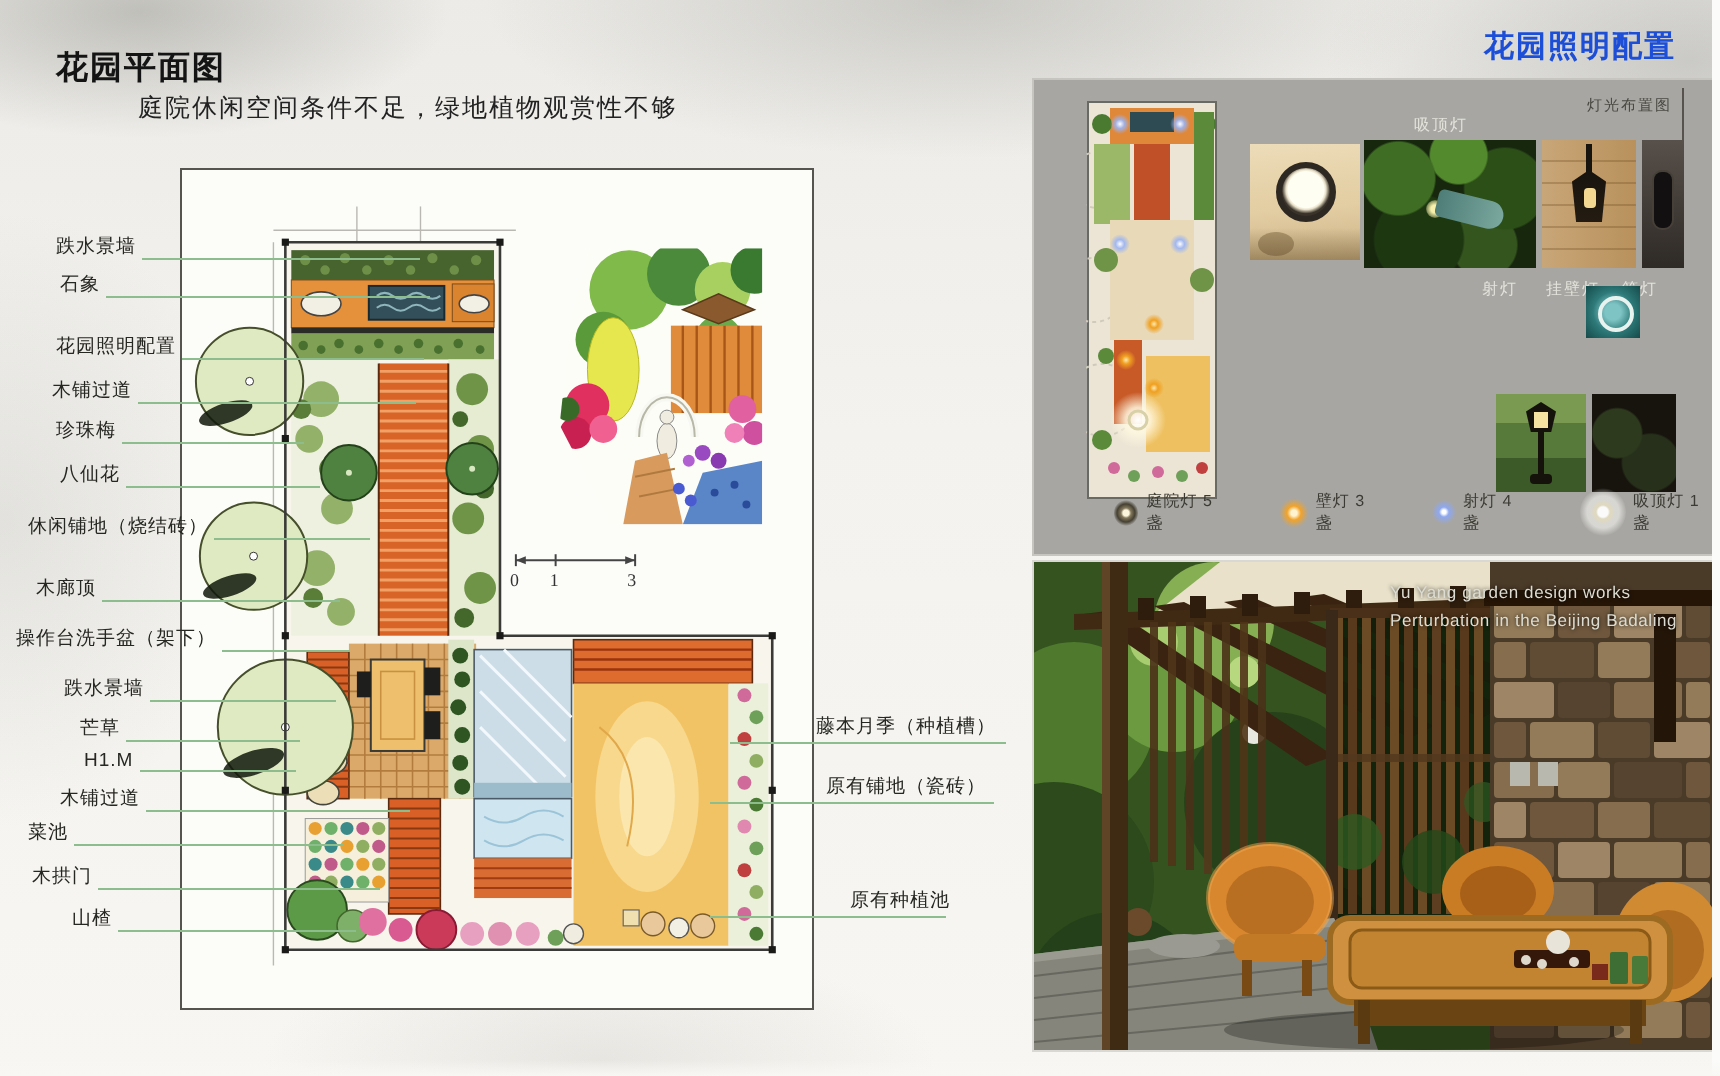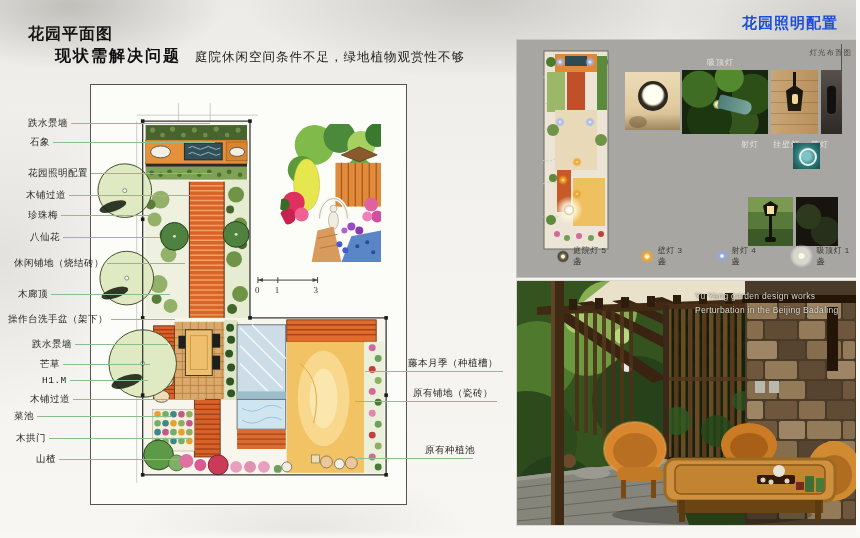--- a/index.html
+++ b/index.html
@@ -26,31 +26,31 @@
   .subhead{position:absolute;left:55px;top:46px;display:flex;align-items:baseline;white-space:nowrap;}
   .subhead .h{font-family:"Liberation Serif","DejaVu Serif",serif;font-weight:bold;font-size:16px;color:#0d0d0d;letter-spacing:2px;}
   .subhead .t{font-size:12.5px;color:#222;margin-left:14px;letter-spacing:1px;text-align:right;}
 
   
   .plan-panel{position:absolute;left:90px;top:84px;width:317px;height:421px;background:#fcfcf9;
     border:1px solid #55544f;box-sizing:border-box;}
   .plan-panel svg{display:block;}
 
   
-  .lbl{position:absolute;display:flex;align-items:center;font-size:9.5px;color:#262622;
-    white-space:nowrap;z-index:6;letter-spacing:.5px;font-family:Liberation Mono, monospace;}
+  .lbl{position:absolute;display:flex;align-items:flex-end;font-size:9.5px;color:#262622;
+    white-space:nowrap;z-index:6;letter-spacing:.5px;}
   .lbl .lead{flex:1;height:1px;background:#8dbd8d;margin-left:3px;min-width:6px;}
   .lblr{position:absolute;font-size:9.5px;color:#262622;white-space:nowrap;z-index:6;letter-spacing:.5px;}
   .lblr .leadr{position:absolute;height:1px;background:#8dbd8d;bottom:-2px;}
 
   
   .light-panel{position:absolute;left:517px;top:40px;width:339px;height:237px;background:#a7a6a2;
     box-shadow:0 0 0 1px #c6c5c0;}
   .mini-plan{position:absolute;left:26px;top:10px;width:66px;height:200px;}
-  .corner-label{position:absolute;right:4px;top:8px;font-size:7.5px;color:#4a4942;letter-spacing:1px;font-family:Liberation Serif, serif;}
+  .corner-label{position:absolute;right:20px;top:8px;font-size:7.5px;color:#4a4942;letter-spacing:1px;font-family:Liberation Serif, serif;}
   .corner-line{position:absolute;right:14px;top:4px;width:1px;height:32px;background:#55534c;}
   .ph{position:absolute;overflow:hidden;}
   .ph-label{position:absolute;font-size:8px;color:#e3e2da;letter-spacing:1px;}
   .p1{left:108px;top:32px;width:55px;height:58px;background:linear-gradient(175deg,#ecdcb8 0%,#e3cda2 55%,#cdb488 100%);}
   .p1 .lamp{width:30px;height:30px;border-radius:50%;margin:9px auto 0;
     background:radial-gradient(circle at 50% 45%,#fffef2 0 9px,#e8e0c8 10px,#3a332a 12px);
     border:3px solid #2e2822;box-sizing:border-box;}
   .p1 .shade{position:absolute;left:0;right:0;bottom:0;height:16px;background:linear-gradient(transparent,rgba(85,62,30,.4));}
   .p1 .leaf{position:absolute;left:4px;bottom:2px;width:18px;height:12px;border-radius:50%;background:rgba(80,60,25,.35);}
   .p2{left:165px;top:30px;width:86px;height:64px;background:
@@ -100,21 +100,20 @@
 </style>
 </head>
 <body>
 
 <div class="texture"></div>
 
 <div class="title-left">花园平面图</div>
 <div class="title-right">花园照明配置</div>
 
 <div class="subhead">
-  <span class="h">现状需解决问题</span>
   <span class="t">庭院休闲空间条件不足，绿地植物观赏性不够</span>
 </div>
 
 <div class="plan-panel">
   <svg width="315" height="419" viewBox="0 0 317 421">
     <defs>
       <clipPath id="sk">
           <polygon points="205,39 292,39 292,178 216,178 190,128 196,72"></polygon>
         </clipPath>
     </defs>

